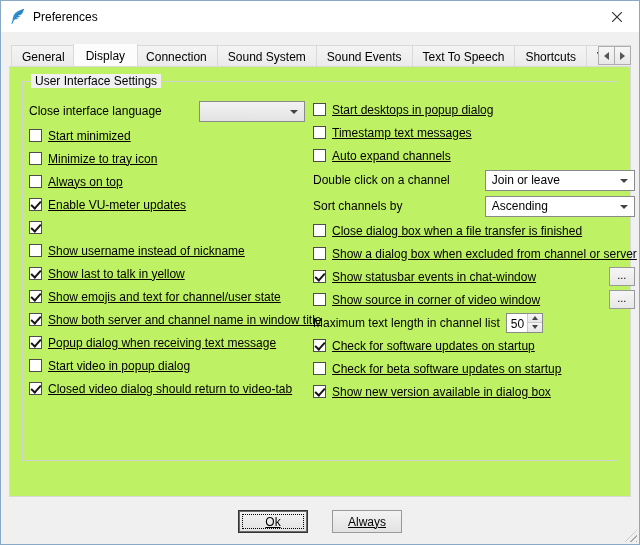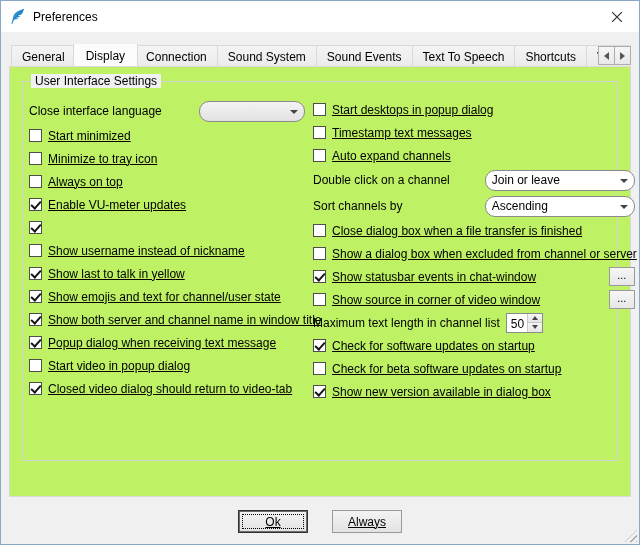--- a/index.html
+++ b/index.html
@@ -98,21 +98,21 @@
     display: flex; align-items: center; position: relative;
     padding: 0 20px 0 6px; cursor: default;
   }
   .combo.shaded { background: linear-gradient(#f2f2f2, #e3e3e3); }
   .combo-value { white-space: nowrap; overflow: hidden; }
   .combo-arrow {
     position: absolute; right: 6px; top: 8px; width: 0; height: 0;
     border-left: 4px solid transparent; border-right: 4px solid transparent;
     border-top: 4px solid #444;
   }
-  .combo.right-slot { margin-left: auto; margin-right: 2px; border-radius: 10px; }
+  .combo.right-slot { margin-left: auto; margin-right: 2px; }
   .more-button {
     margin-left: auto; margin-right: 2px;
     width: 26px; height: 19px; border: 1px solid #9a9a9a;
     background: linear-gradient(#f6f6f6, #e7e7e7);
     text-align: center; line-height: 14px; font-size: 11px; cursor: default;
   }
   .spinbox {
     display: flex; height: 20px; border: 1px solid #8a8a8a;
     background: #fff; margin-left: 6px;
   }

